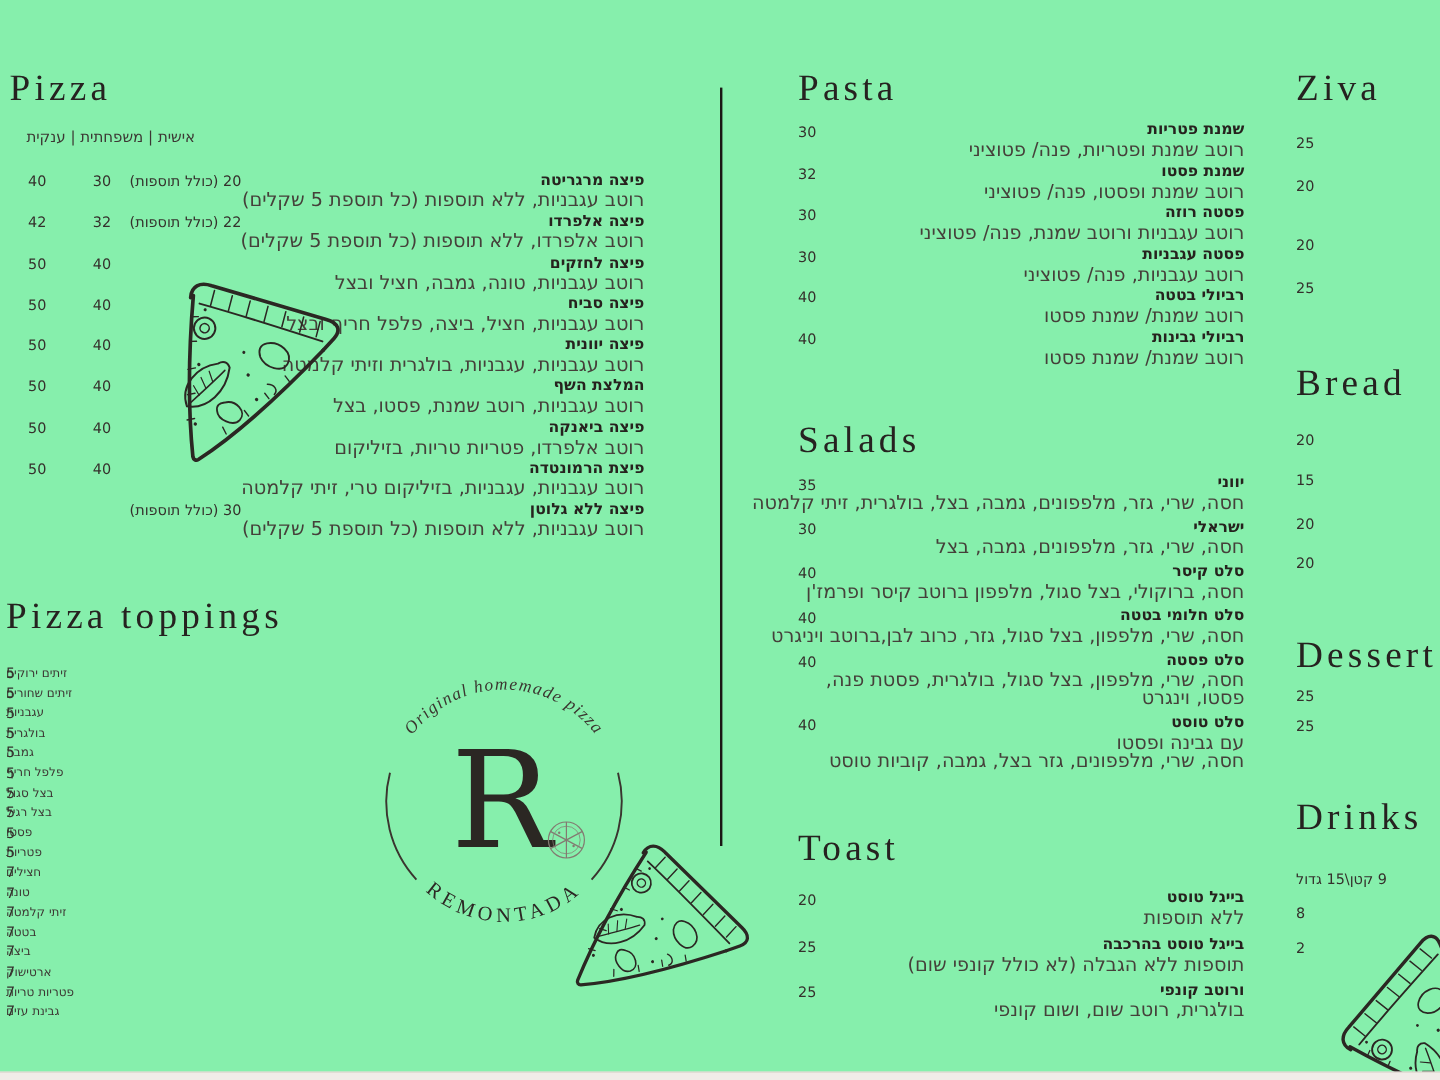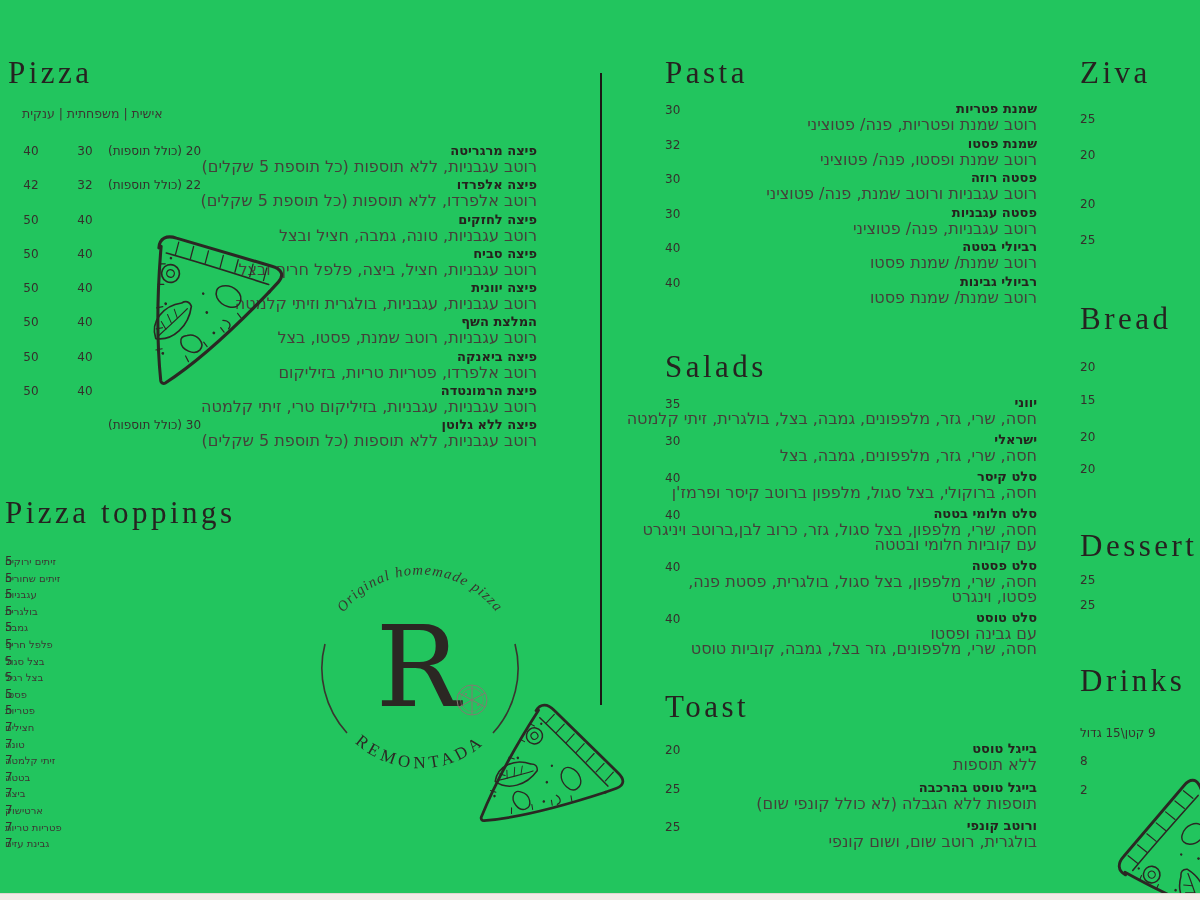--- a/index.html
+++ b/index.html
@@ -1,16 +1,16 @@
 <!DOCTYPE html>
 <html lang="he"><head>
 <meta charset="utf-8">
 <style>
   html,body{margin:0;padding:0;background:#fff;}
-  .page{position:relative;width:1200px;height:900px;background:#22c55e;overflow:hidden;
+  .page{position:relative;width:1200px;height:900px;background:#86efac;overflow:hidden;
         font-family:"DejaVu Sans",sans-serif;color:#3a3530;}
   .sec{position:absolute;margin:0;font-family:"Liberation Serif",serif;font-weight:400;
        font-size:31px;letter-spacing:3.5px;line-height:34px;color:#262220;white-space:nowrap;}
   #h-pizza{left:8px;top:56px;}
   #h-toppings{left:5px;top:496px;text-align:right;}
   #h-pasta{left:665px;top:56px;}
   #h-salads{left:665px;top:350px;}
   #h-toast{left:665px;top:690px;}
   #h-ziva{left:1080px;top:56px;}
   #h-bread{left:1080px;top:302px;}
@@ -306,21 +306,20 @@
         <div class="itxt" dir="rtl">
           <div class="iname">סלט קיסר</div>
           <div class="idesc">חסה, ברוקולי, בצל סגול, מלפפון ברוטב קיסר ופרמז'ן</div>
         </div>
       </div>
       <div class="mrow salad-row">
         <span class="mp">40</span>
         <div class="itxt" dir="rtl">
           <div class="iname">סלט חלומי בטטה</div>
           <div class="idesc">חסה, שרי, מלפפון, בצל סגול, גזר, כרוב לבן,ברוטב ויניגרט</div>
-          <div class="idesc">עם קוביות חלומי ובטטה</div>
         </div>
       </div>
       <div class="mrow salad-row">
         <span class="mp">40</span>
         <div class="itxt" dir="rtl">
           <div class="iname">סלט פסטה</div>
           <div class="idesc">חסה, שרי, מלפפון, בצל סגול, בולגרית, פסטת פנה,</div>
           <div class="idesc">פסטו, וינגרט</div>
         </div>
       </div>

